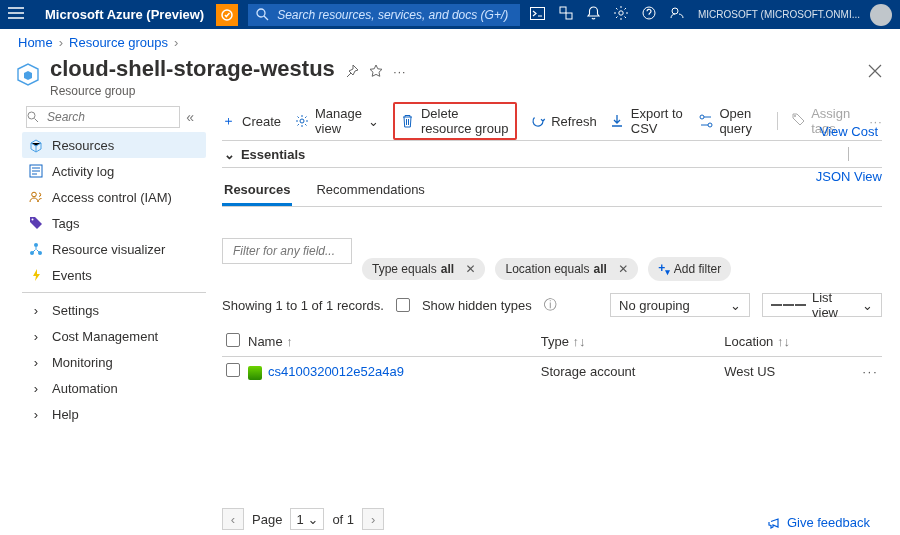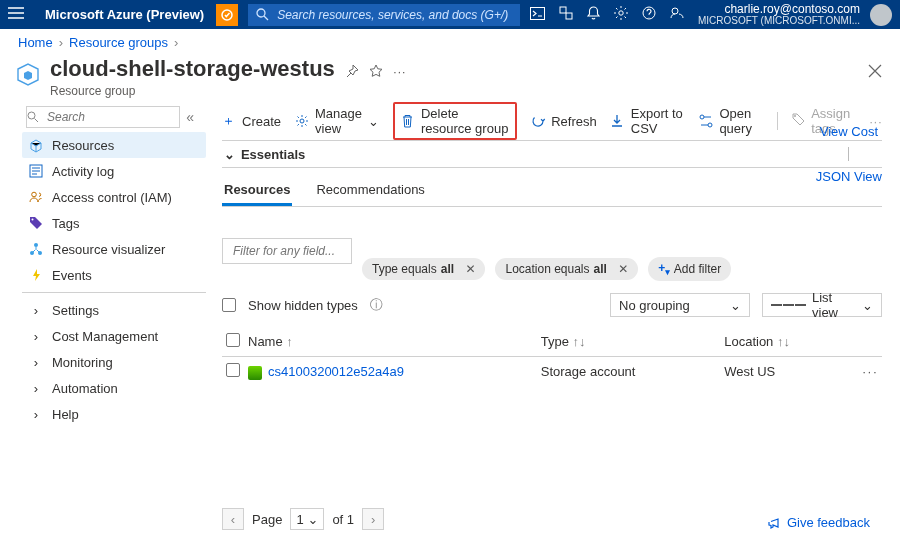--- a/index.html
+++ b/index.html
@@ -149,21 +149,20 @@
     <span><svg width="14" height="14">
           <circle cx="7" cy="7" r="6" stroke="#fff" fill="none"></circle>
           <path d="M5 5.3a2 2 0 113 1.7c-.8.5-1 .9-1 1.7M7 11v.3" stroke="#fff" fill="none" stroke-width="1.2"></path>
         </svg></span>
     <span><svg width="14" height="14">
           <circle cx="5" cy="5" r="3" stroke="#fff" fill="none"></circle>
           <path d="M9 8c2 .3 4 1.5 4 4M1 12c0-2.5 2-4 4-4" stroke="#fff" fill="none"></path>
         </svg></span>
   </div>
   <div class="account">
-    <div class="email">charlie.roy@contoso.com</div>
     <div class="tenant">MICROSOFT (MICROSOFT.ONMI...</div>
   </div>
   <div class="avatar"></div>
 </div>
 
 <div class="crumbs">
   <a>Home</a>
   <span class="sep">›</span>
   <a>Resource groups</a>
   <span class="sep">›</span>
@@ -371,20 +370,21 @@
         </div>
       <span class="pill"><span>Type equals </span><b>all</b>&nbsp;<span class="x">✕</span></span>
       <span class="pill"><span>Location equals </span><b>all</b>&nbsp;<span class="x">✕</span></span>
       <span class="pill">
           <span class="plus">+<sub style="font-size:9px">▾</sub></span> 
           <span>Add filter</span>
         </span>
     </div>
 
     <div class="row2">
+      <span class="info">Showing 1 to 1 of 1 records.</span>
       <span class="check"></span>
       <span>Show hidden types</span>
       <span style="color:#888">ⓘ</span>
       <div class="dd group">
           <span>No grouping</span>
           <span>⌄</span>
         </div>
       <div class="dd list">
         <span style="display:flex;align-items:center;gap:6px">
             <span class="listicon">

